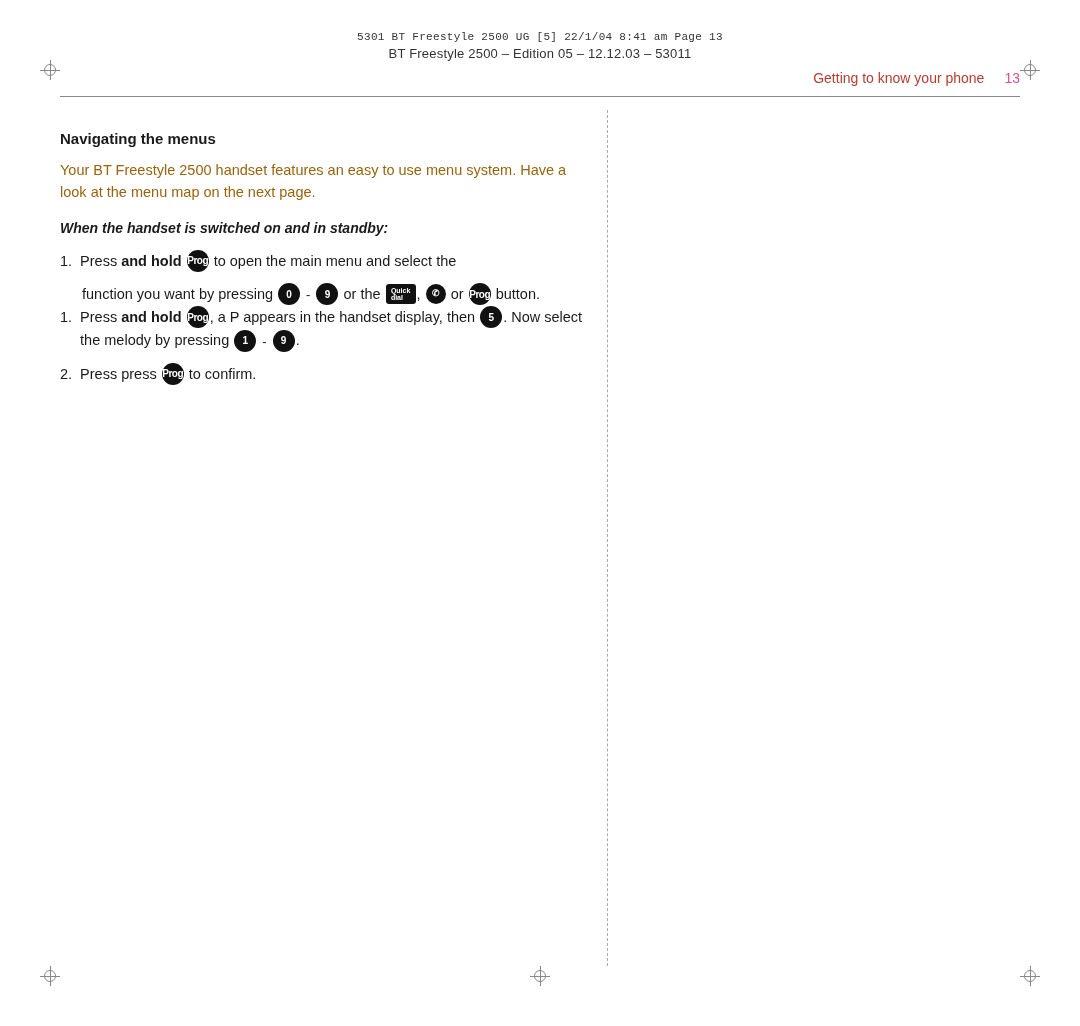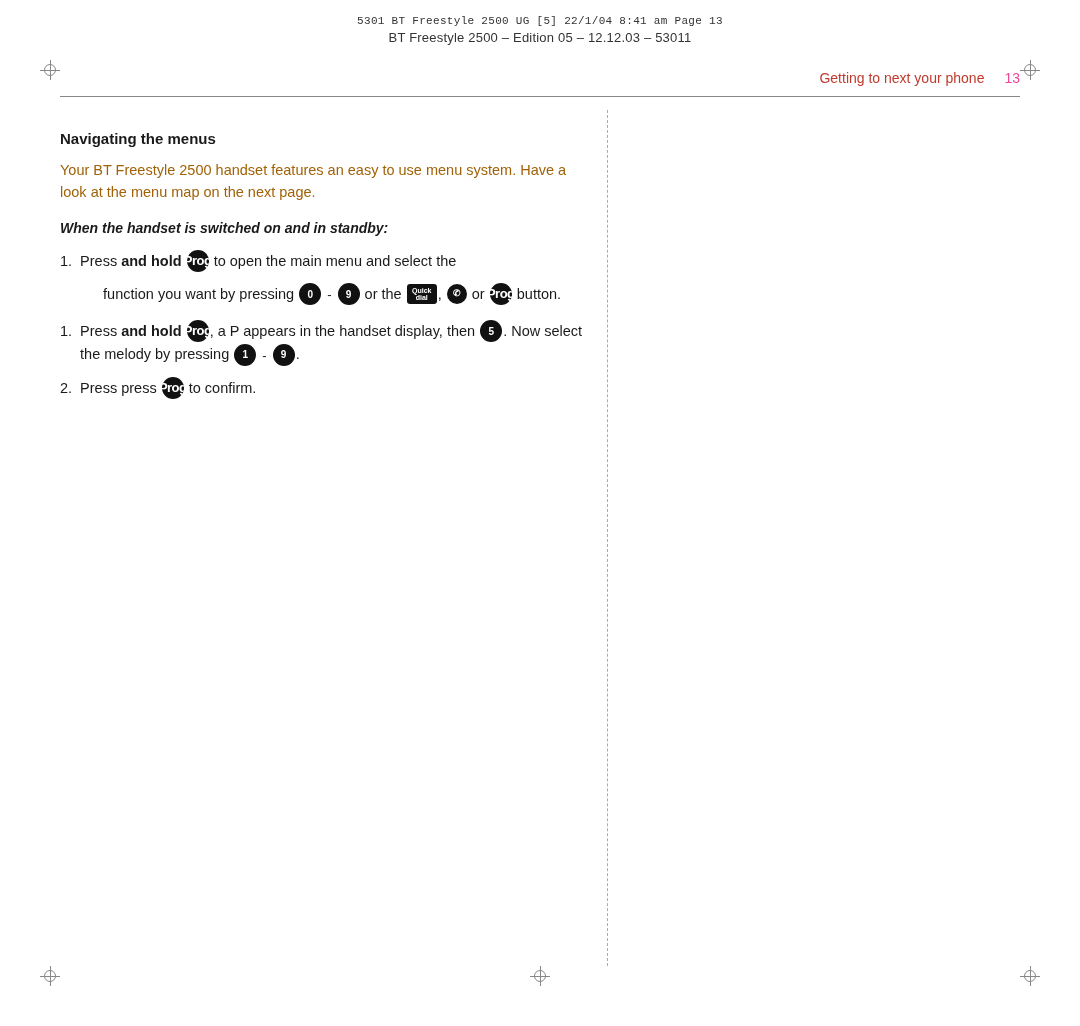--- a/index.html
+++ b/index.html
@@ -59,21 +59,21 @@
 
     .reg-top-left { top: 60px; left: 40px; }
     .reg-top-right { top: 60px; right: 40px; }
     .reg-bottom-left { bottom: 40px; left: 40px; }
     .reg-bottom-right { bottom: 40px; right: 40px; }
     .reg-bottom-center { bottom: 40px; left: 50%; transform: translateX(-50%); }
 
     
     .header {
       position: absolute;
-      top: 0;
+      top: 16px;
       left: 0;
       right: 0;
       height: 60px;
       display: flex;
       flex-direction: column;
       justify-content: center;
       align-items: center;
     }
 
     .header-top-line {
@@ -190,21 +190,21 @@
       border-radius: 50%;
       font-size: 10px;
       font-weight: bold;
       vertical-align: middle;
       margin: 0 1px;
       position: relative;
       top: -1px;
     }
 
     .btn-icon.prog {
-      font-size: 13px;
+      font-size: 10px;
       letter-spacing: -0.5px;
     }
 
     .btn-icon-rect {
       display: inline-flex;
       align-items: center;
       justify-content: center;
       min-width: 30px;
       height: 20px;
       background: #111;
@@ -239,24 +239,22 @@
     
     .icon-dash {
       vertical-align: middle;
       margin: 0 1px;
       font-size: 13px;
     }
 
     
     .indented-block {
       padding-left: 22px;
-      margin-bottom: 14px;
       font-size: 14.5px;
       line-height: 1.55;
-      text-align: center;
     }
   </style>
 </head>
 <body>
 
 <div class="reg-mark reg-top-left">
     <div class="circle"></div>
   </div>
 <div class="reg-mark reg-top-right">
     <div class="circle"></div>
@@ -270,21 +268,21 @@
 <div class="reg-mark reg-bottom-center">
     <div class="circle"></div>
   </div>
 
 <div class="header">
   <div class="header-top-line">5301 BT Freestyle 2500 UG [5]   22/1/04  8:41 am  Page 13</div>
   <div class="header-subtitle">BT Freestyle 2500 – Edition 05 – 12.12.03 – 53011</div>
 </div>
 
 <div class="page-header">
-  <span class="page-header-text">Getting to next your phone</span>
+  <span class="page-header-text">Getting to know your phone</span>
   <span class="page-number">13</span>
 </div>
 
 <div class="content-area">
 
   <div class="left-col">
 
     <div class="section-title">Navigating the menus</div>
 
     <div class="body-text">Your BT Freestyle 2500 handset features an easy to use menu system. Have a look at the menu map on the next page.</div>

